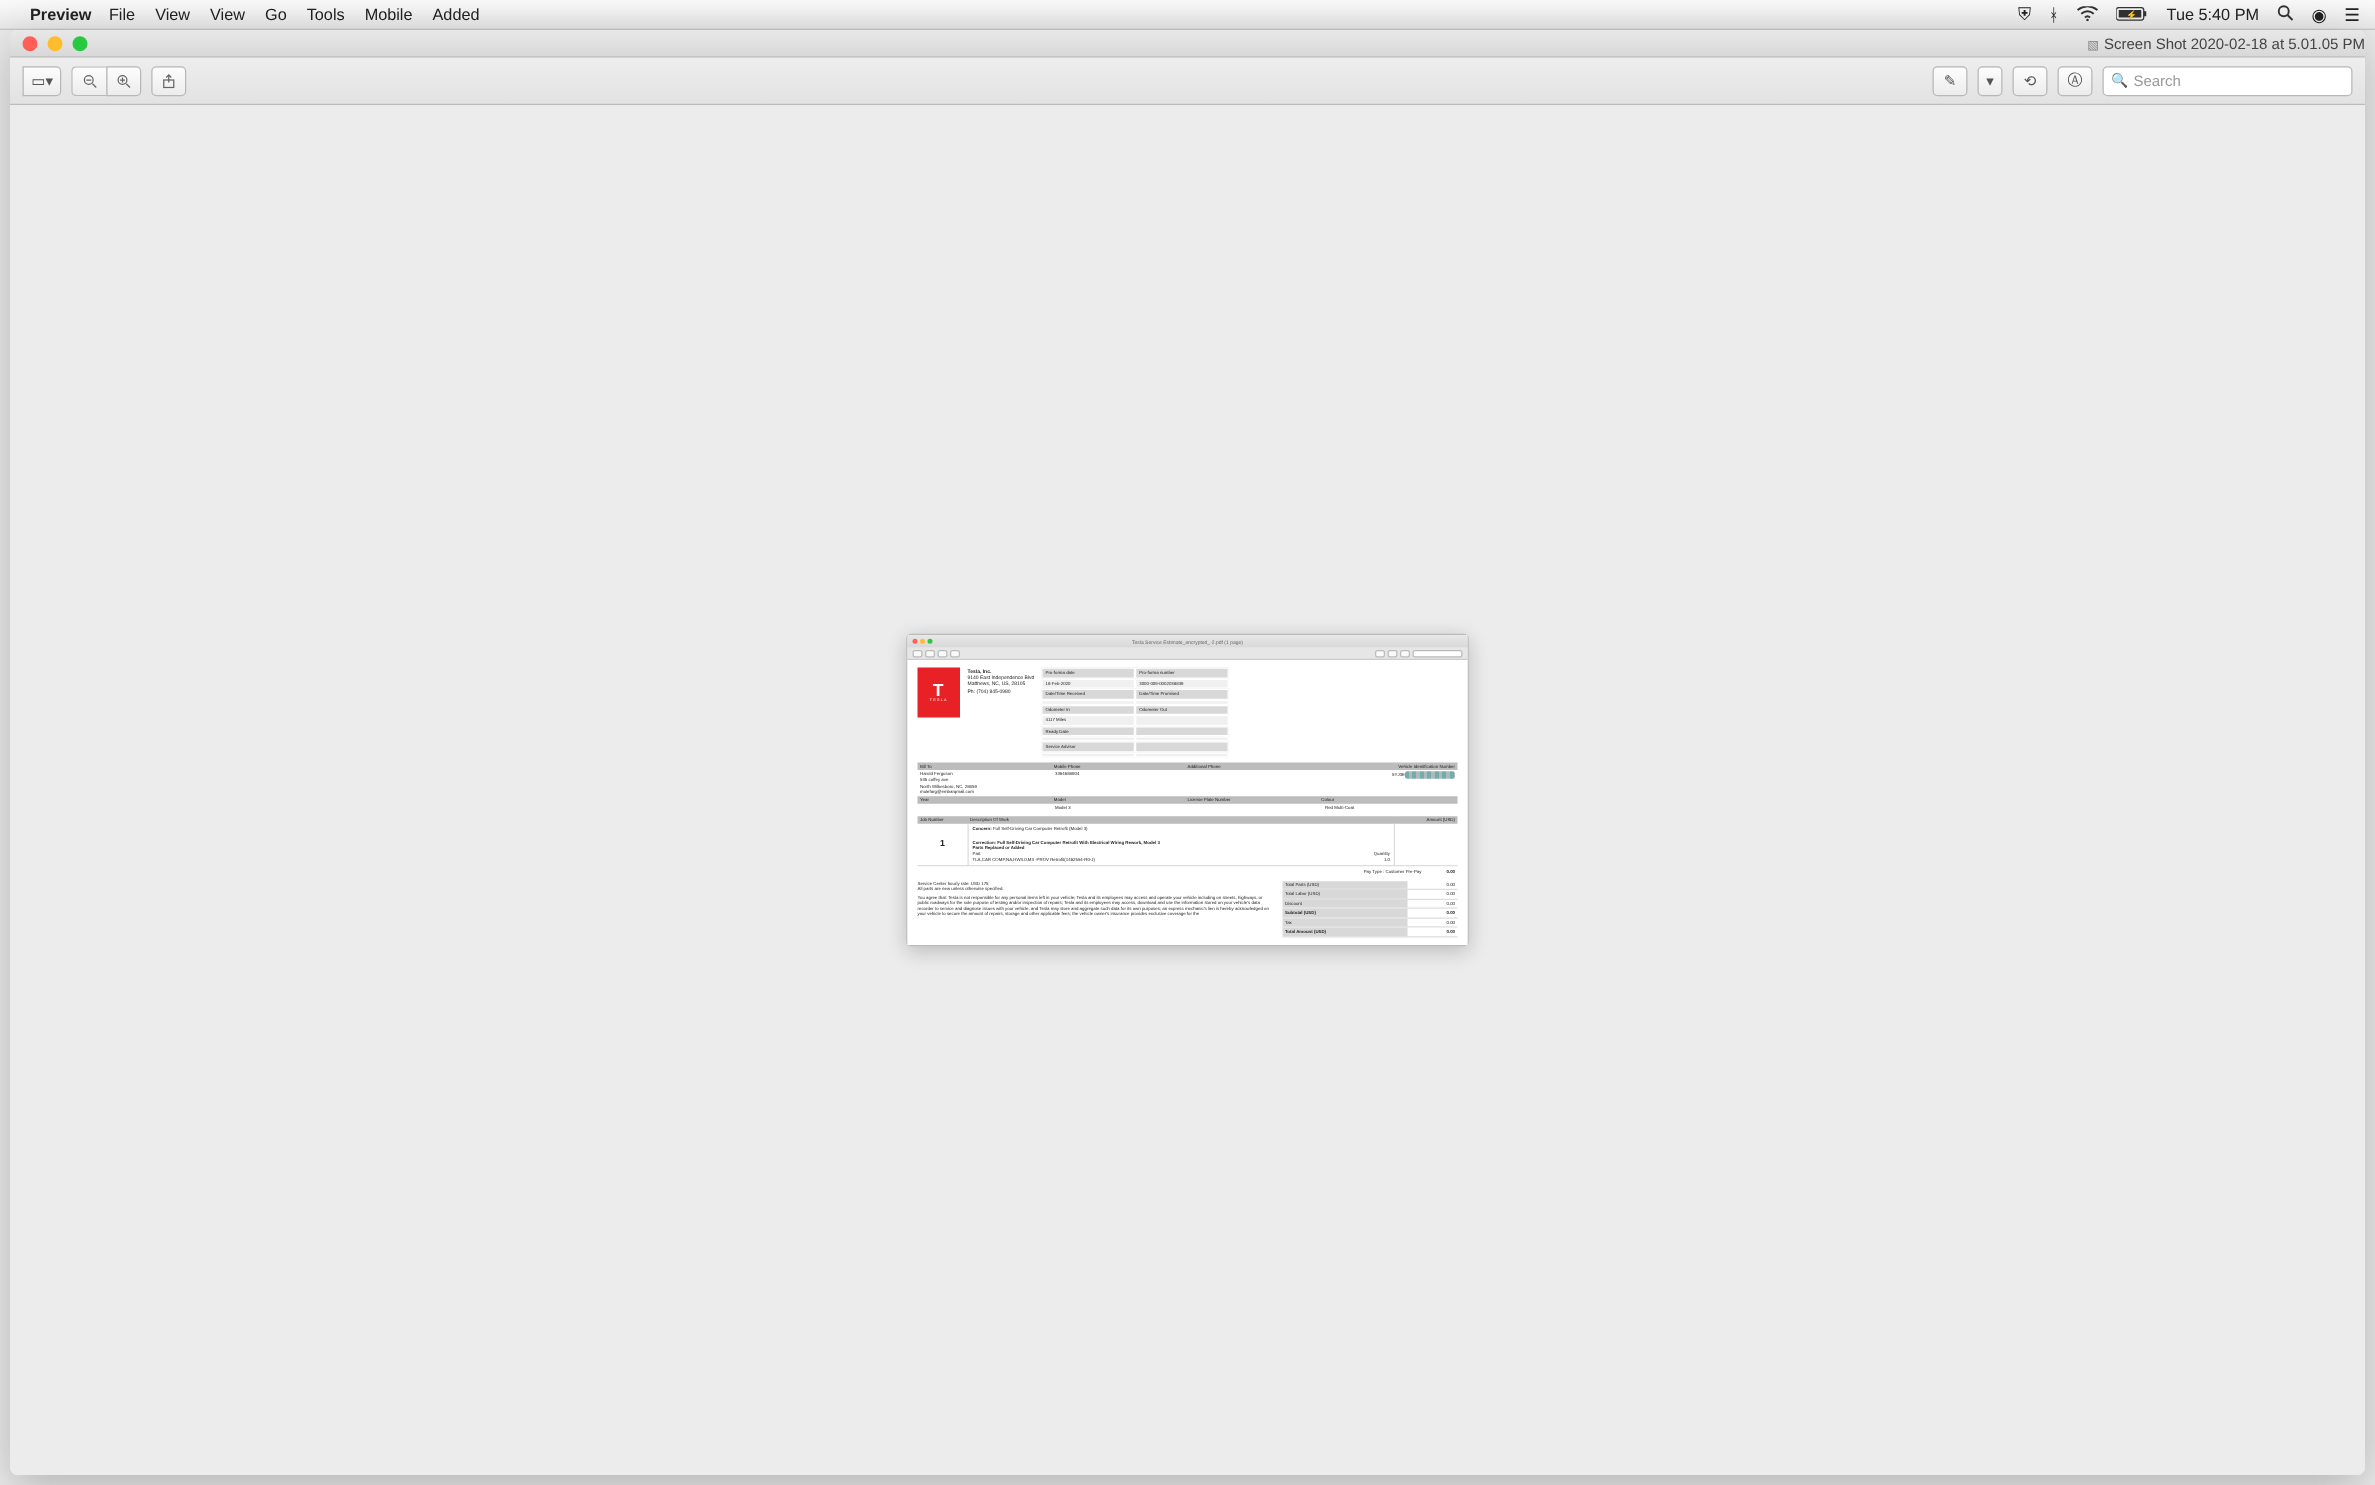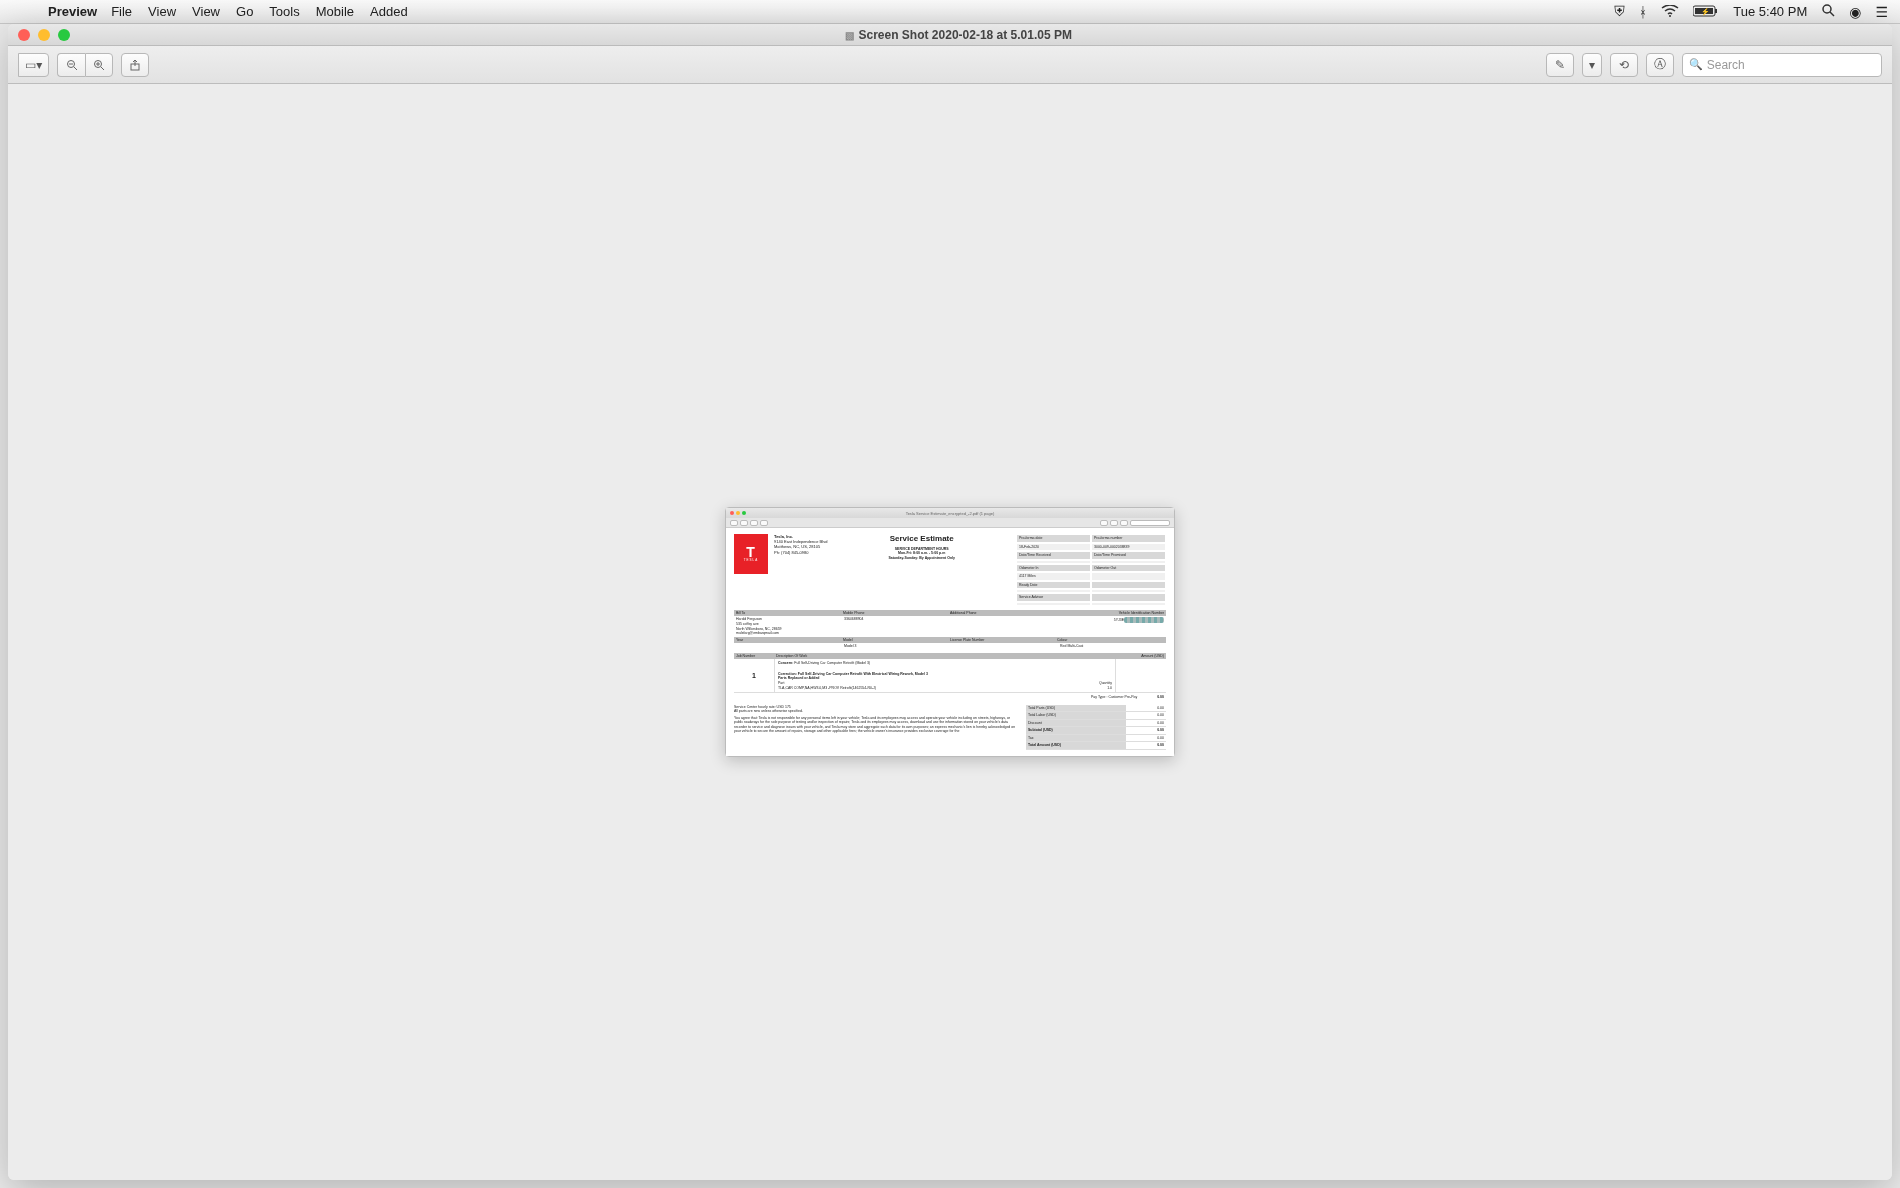--- a/index.html
+++ b/index.html
@@ -1,32 +1,32 @@
 <!DOCTYPE html>
 <html><head>
 <meta charset="utf-8">
 <style>
 * { margin:0; padding:0; box-sizing:border-box; font-family:-apple-system,"Helvetica Neue",Arial,sans-serif; }
 body { width:1900px; height:1188px; background:#ececec; overflow:hidden; position:relative; }
 
 
 .menubar { height:24px; background:linear-gradient(#fafafa,#eaeaea); border-bottom:1px solid #c8c8c8; display:flex; align-items:center; padding:0 12px; font-size:13px; color:#222; }
 .menubar .apple { font-size:15px; margin-right:12px; }
-.menubar .app { font-weight:600; margin-right:14px;margin-left:24px; }
+.menubar .app { font-weight:600; margin-right:14px; }
 .menubar .mi { margin-right:16px; cursor:default; }
 .menubar .right { margin-left:auto; display:flex; align-items:center; gap:14px; font-size:13px; }
 .menubar .right .ic { font-size:14px; }
 
 
 .window { position:absolute; top:24px; left:8px; right:8px; bottom:8px; background:#ececec; border-radius:6px; box-shadow:0 10px 40px rgba(0,0,0,.25); overflow:hidden; }
 .titlebar { height:22px; background:linear-gradient(#e8e8e8,#d8d8d8); display:flex; align-items:center; padding:0 10px; position:relative; border-bottom:1px solid #bbb; }
 .traffic { display:flex; gap:8px; }
 .tl { width:12px; height:12px; border-radius:50%; }
 .tl.r{background:#ff5f57;} .tl.y{background:#ffbd2e;} .tl.g{background:#28c940;}
-.titlebar .title { position:absolute; left:17px; right:0; text-align:center; font-size:12px; color:#444;font-weight:bold; }
+.titlebar .title { position:absolute; left:17px; right:0; text-align:right; font-size:12px; color:#444; }
 .titlebar .title .ficon { font-size:10px; margin-right:4px; color:#888; }
 
 .toolbar { height:38px; background:linear-gradient(#eee,#e2e2e2); border-bottom:1px solid #bcbcbc; display:flex; align-items:center; padding:0 10px; gap:8px; }
 .tbtn { height:24px; min-width:28px; border:1px solid #b8b8b8; border-radius:4px; background:linear-gradient(#fdfdfd,#ececec); display:flex; align-items:center; justify-content:center; font-size:12px; color:#555; padding:0 6px; }
 .tbtn.seg { border-radius:0; border-right:none; }
 .seggroup { display:flex; }
 .seggroup .tbtn:first-child{border-radius:4px 0 0 4px;}
 .seggroup .tbtn:last-child{border-radius:0 4px 4px 0; border-right:1px solid #b8b8b8;}
 .toolbar .spacer{flex:1;}
 .searchbox { width:200px; height:24px; border:1px solid #b8b8b8; border-radius:4px; background:#fff; display:flex; align-items:center; padding:0 6px; font-size:12px; color:#999; }
@@ -196,28 +196,20 @@
           <div class="logo">
               <div class="t">T</div>
               <div>TESLA</div>
             </div>
           <div class="addr">
             <div class="nm">Tesla, Inc.</div>
             <div>9140 East Independence Blvd</div>
             <div>Matthews, NC, US, 28105</div>
             <div>Ph: (704) 845-0980</div>
           </div>
-          <div style="flex:1">
-            <div class="stitle">Service Estimate</div>
-            <div class="dept">
-              <div class="b">SERVICE DEPARTMENT HOURS</div>
-              <div><span class="b">Mon-Fri: 8:00 a.m. - 5:00 p.m</span></div>
-              <div><span class="b">Saturday-Sunday: By Appointment Only</span></div>
-            </div>
-          </div>
           <div class="meta">
             <div class="mrow">
                 <div class="mcell">Pro-forma date</div>
                 <div class="mcell">Pro-forma number</div>
               </div>
             <div class="mrow">
                 <div class="mcell v">18-Feb-2020</div>
                 <div class="mcell v">3000-009-0002038839</div>
               </div>
             <div class="mrow">

